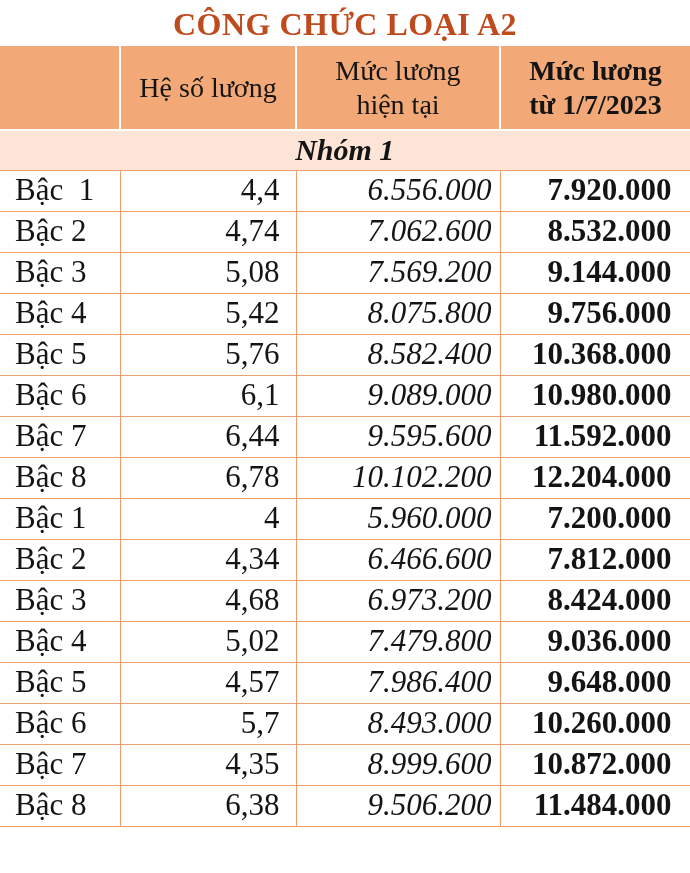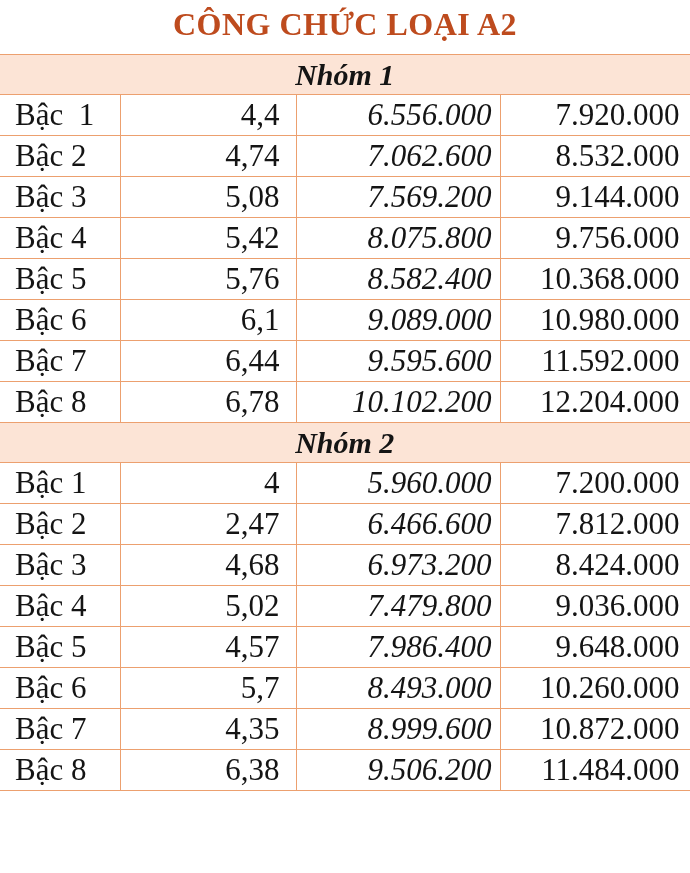--- a/index.html
+++ b/index.html
@@ -10,21 +10,21 @@
     --text-color:#141414;
   }
   *{box-sizing:border-box;}
   html,body{margin:0;padding:0;}
   body{
     width:690px;height:873px;overflow:hidden;background:#ffffff;
     font-family:"Liberation Serif","DejaVu Serif",serif;
     color:var(--text-color);
   }
   .page-title{
-    margin:6px 0 11px 0;
+    margin:6px 0 3px 0;
     text-align:center;
     font-size:32px;
     font-weight:bold;
     color:var(--title-color);
     letter-spacing:0.5px;
   }
   table.salary{
     width:690px;
     border-collapse:collapse;
     table-layout:fixed;
@@ -77,35 +77,43 @@
     line-height:1;
     padding:0 8px 2px 8px;
   }
   tr.data-row td:first-child{
     text-align:left;
     padding-left:15px;
     white-space:pre;
   }
   tr.data-row td.cell-he-so{text-align:right;padding-right:16px;font-family:Liberation Serif, serif;}
   tr.data-row td.cell-hien-tai{text-align:right;padding-right:8px;font-style:italic;}
-  tr.data-row td.cell-tu-2023{text-align:right;padding-right:10px;font-weight:normal;}
+  tr.data-row td.cell-tu-2023{text-align:right;padding-right:18px;font-weight:bold;}
 </style>
 </head>
 <body>
 
 <h1 class="page-title">CÔNG CHỨC LOẠI A2</h1>
 
 <table class="salary">
   <colgroup>
     <col class="c1">
       <col class="c2">
       <col class="c3">
       <col class="c4">
   </colgroup>
   <tbody>
+    <tr class="header-row">
+      <td></td>
+      <td>Hệ số lương</td>
+      <td>Mức lương
+hiện tại</td>
+      <td class="hdr-bold">Mức lương
+từ 1/7/2023</td>
+    </tr>
 
   <tr class="section-row">
         <td colspan="4">Nhóm 1</td>
       </tr>
       <tr class="data-row">
         <td class="cell-bac">Bậc  1</td>
         <td class="cell-he-so">4,4</td>
         <td class="cell-hien-tai">6.556.000</td>
         <td class="cell-tu-2023">7.920.000</td>
       </tr>
@@ -144,32 +152,29 @@
         <td class="cell-he-so">6,44</td>
         <td class="cell-hien-tai">9.595.600</td>
         <td class="cell-tu-2023">11.592.000</td>
       </tr>
       <tr class="data-row">
         <td class="cell-bac">Bậc 8</td>
         <td class="cell-he-so">6,78</td>
         <td class="cell-hien-tai">10.102.200</td>
         <td class="cell-tu-2023">12.204.000</td>
       </tr>
-      <tr class="section-row">
-        <td colspan="4">Nhóm 2</td>
-      </tr>
       <tr class="data-row">
         <td class="cell-bac">Bậc 1</td>
         <td class="cell-he-so">4</td>
         <td class="cell-hien-tai">5.960.000</td>
         <td class="cell-tu-2023">7.200.000</td>
       </tr>
       <tr class="data-row">
         <td class="cell-bac">Bậc 2</td>
-        <td class="cell-he-so">2,47</td>
+        <td class="cell-he-so">4,34</td>
         <td class="cell-hien-tai">6.466.600</td>
         <td class="cell-tu-2023">7.812.000</td>
       </tr>
       <tr class="data-row">
         <td class="cell-bac">Bậc 3</td>
         <td class="cell-he-so">4,68</td>
         <td class="cell-hien-tai">6.973.200</td>
         <td class="cell-tu-2023">8.424.000</td>
       </tr>
       <tr class="data-row">

